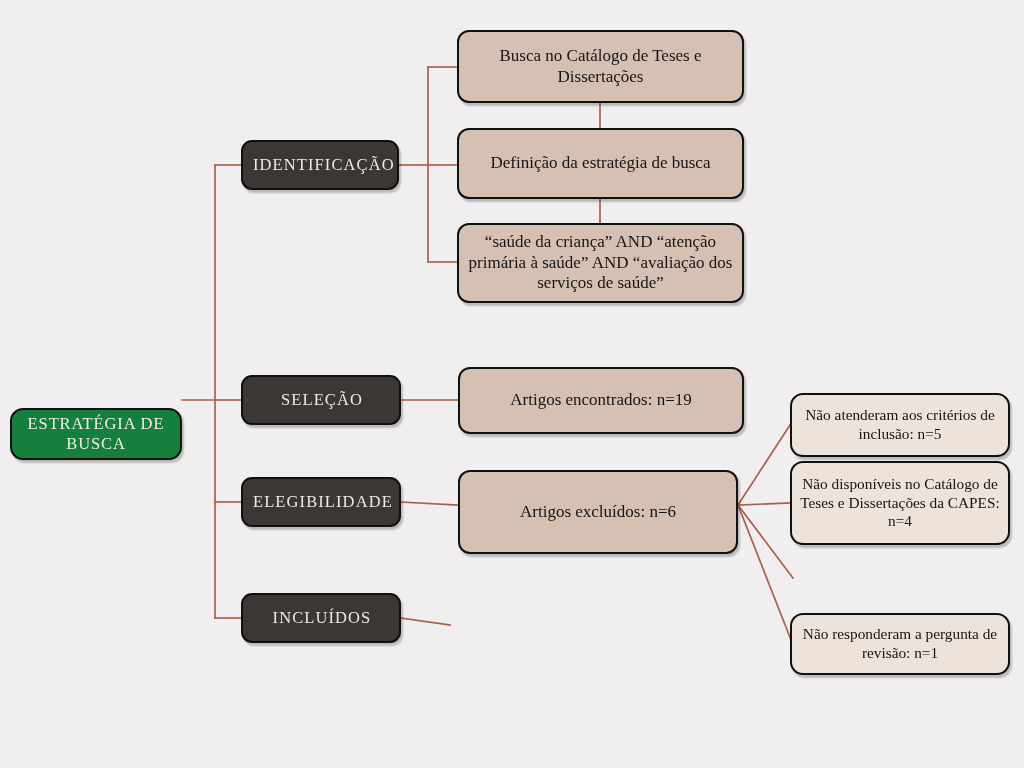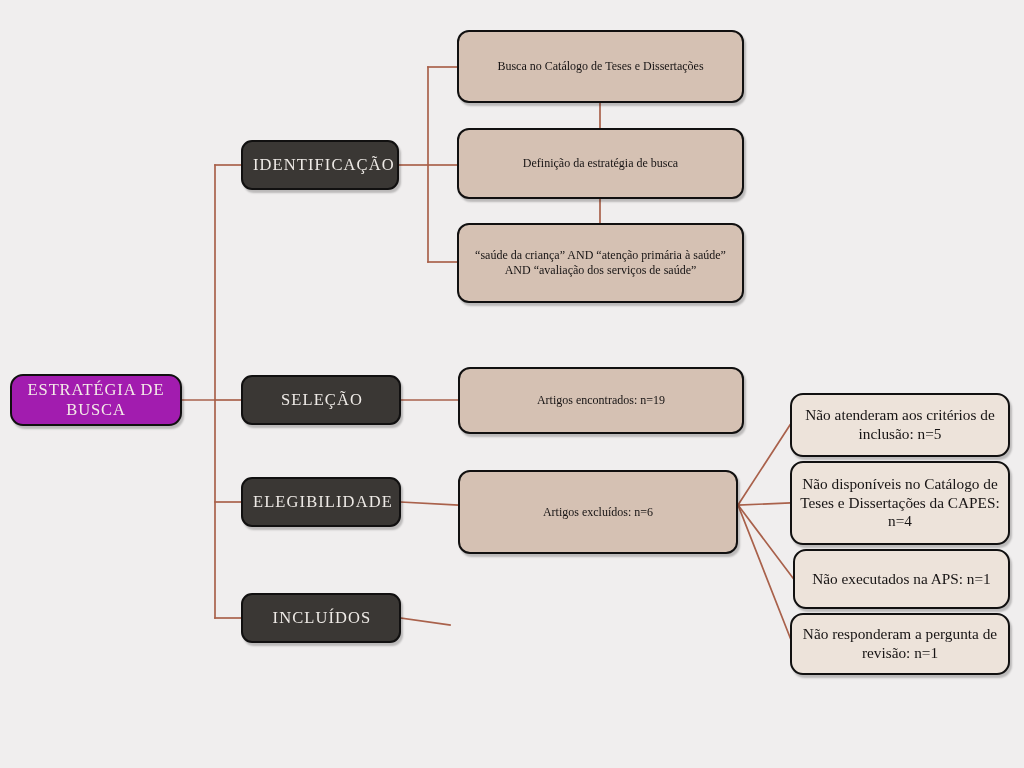--- a/index.html
+++ b/index.html
@@ -30,38 +30,39 @@
     align-items: center;
     justify-content: center;
     text-align: center;
     border: 2.5px solid #111010;
     border-radius: 12px;
     box-shadow: 2px 3px 2px rgba(0,0,0,0.22);
     line-height: 1.22;
     padding: 4px 8px;
   }
   .node-root {
-    background: #a21caf;
+    background: #15803d;
     color: #f4ece8;
     font-size: 16.5px;
     letter-spacing: 0.9px;
     border-radius: 13px;
+    margin-top: 34px;
   }
   .node-stage {
     background: #3a3734;
     color: #eeeae6;
     font-size: 16.5px;
     letter-spacing: 1.1px;
     border-radius: 11px;
     padding-left: 10px;
   }
   .node-main {
     background: #d5c1b3;
     color: #171414;
-    font-size: 12px;
+    font-size: 17px;
   }
   .node-reason {
     background: #ede3da;
     color: #171414;
     font-size: 15.3px;
     border-radius: 13px;
   }
   .node-text { display: block; width: 100%; }
 </style>
 </head>
@@ -134,20 +135,17 @@
   <div class="node node-main" style="left:458px; top:470px; width:280px; height:84px;">
     <span class="node-text">Artigos excluídos: n=6</span>
   </div>
 
   <div class="node node-reason" style="left:790px; top:393px; width:220px; height:64px;">
     <span class="node-text">Não atenderam aos critérios de inclusão: n=5</span>
   </div>
   <div class="node node-reason" style="left:790px; top:461px; width:220px; height:84px;">
     <span class="node-text">Não disponíveis no Catálogo de Teses e Dissertações da CAPES: n=4</span>
   </div>
-  <div class="node node-reason" style="left:793px; top:549px; width:217px; height:60px;">
-    <span class="node-text">Não executados na APS: n=1</span>
-  </div>
   <div class="node node-reason" style="left:790px; top:613px; width:220px; height:62px;">
     <span class="node-text">Não responderam a pergunta de revisão: n=1</span>
   </div>
 
 </div>
 
 </body></html>

